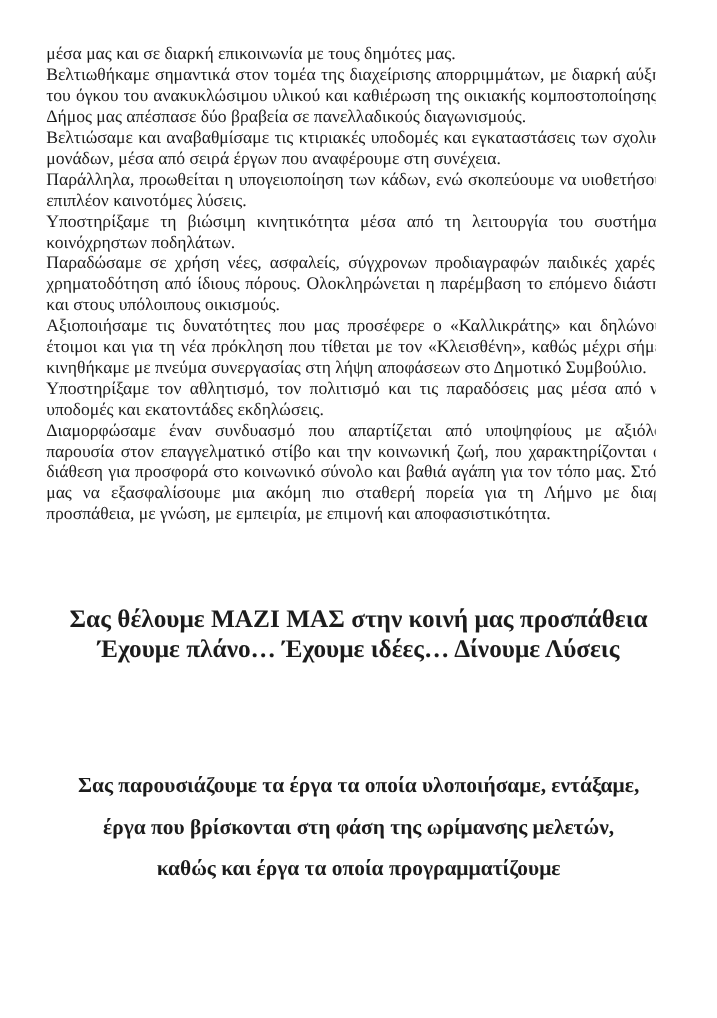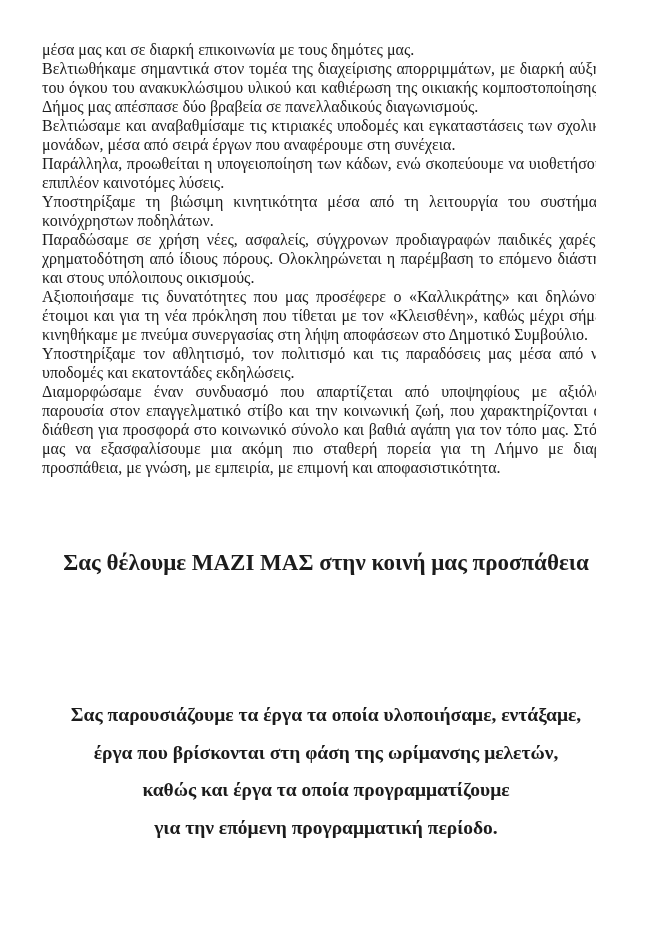--- a/index.html
+++ b/index.html
@@ -70,22 +70,22 @@
     <p>Παράλληλα, προωθείται η υπογειοποίηση των κάδων, ενώ σκοπεύουμε να υιοθετήσουμε επιπλέον καινοτόμες λύσεις.</p>
     <p>Υποστηρίξαμε τη βιώσιμη κινητικότητα μέσα από τη λειτουργία του συστήματος κοινόχρηστων ποδηλάτων.</p>
     <p>Παραδώσαμε σε χρήση νέες, ασφαλείς, σύγχρονων προδιαγραφών παιδικές χαρές με χρηματοδότηση από ίδιους πόρους. Ολοκληρώνεται η παρέμβαση το επόμενο διάστημα και στους υπόλοιπους οικισμούς.</p>
     <p>Αξιοποιήσαμε τις δυνατότητες που μας προσέφερε ο «Καλλικράτης» και δηλώνουμε έτοιμοι και για τη νέα πρόκληση που τίθεται με τον «Κλεισθένη», καθώς μέχρι σήμερα κινηθήκαμε με πνεύμα συνεργασίας στη λήψη αποφάσεων στο Δημοτικό Συμβούλιο.</p>
     <p>Υποστηρίξαμε τον αθλητισμό, τον πολιτισμό και τις παραδόσεις μας μέσα από νέες υποδομές και εκατοντάδες εκδηλώσεις.</p>
     <p>Διαμορφώσαμε έναν συνδυασμό που απαρτίζεται από υποψηφίους με αξιόλογη παρουσία στον επαγγελματικό στίβο και την κοινωνική ζωή, που χαρακτηρίζονται από διάθεση για προσφορά στο κοινωνικό σύνολο και βαθιά αγάπη για τον τόπο μας. Στόχος μας να εξασφαλίσουμε μια ακόμη πιο σταθερή πορεία για τη Λήμνο με διαρκή προσπάθεια, με γνώση, με εμπειρία, με επιμονή και αποφασιστικότητα.</p>
   </section>
 
   <section class="slogan">
     <p>Σας θέλουμε ΜΑΖΙ ΜΑΣ στην κοινή μας προσπάθεια</p>
+    <p>Έχουμε πλάνο… Έχουμε ιδέες… Δίνουμε Λύσεις</p>
   </section>
 
   <section class="intro-statement">
     <p>Σας παρουσιάζουμε τα έργα τα οποία υλοποιήσαμε, εντάξαμε,</p>
     <p>έργα που βρίσκονται στη φάση της ωρίμανσης μελετών,</p>
     <p>καθώς και έργα τα οποία προγραμματίζουμε</p>
-    <p>για την επόμενη προγραμματική περίοδο.</p>
   </section>
 
 </div>
 
 </body></html>

